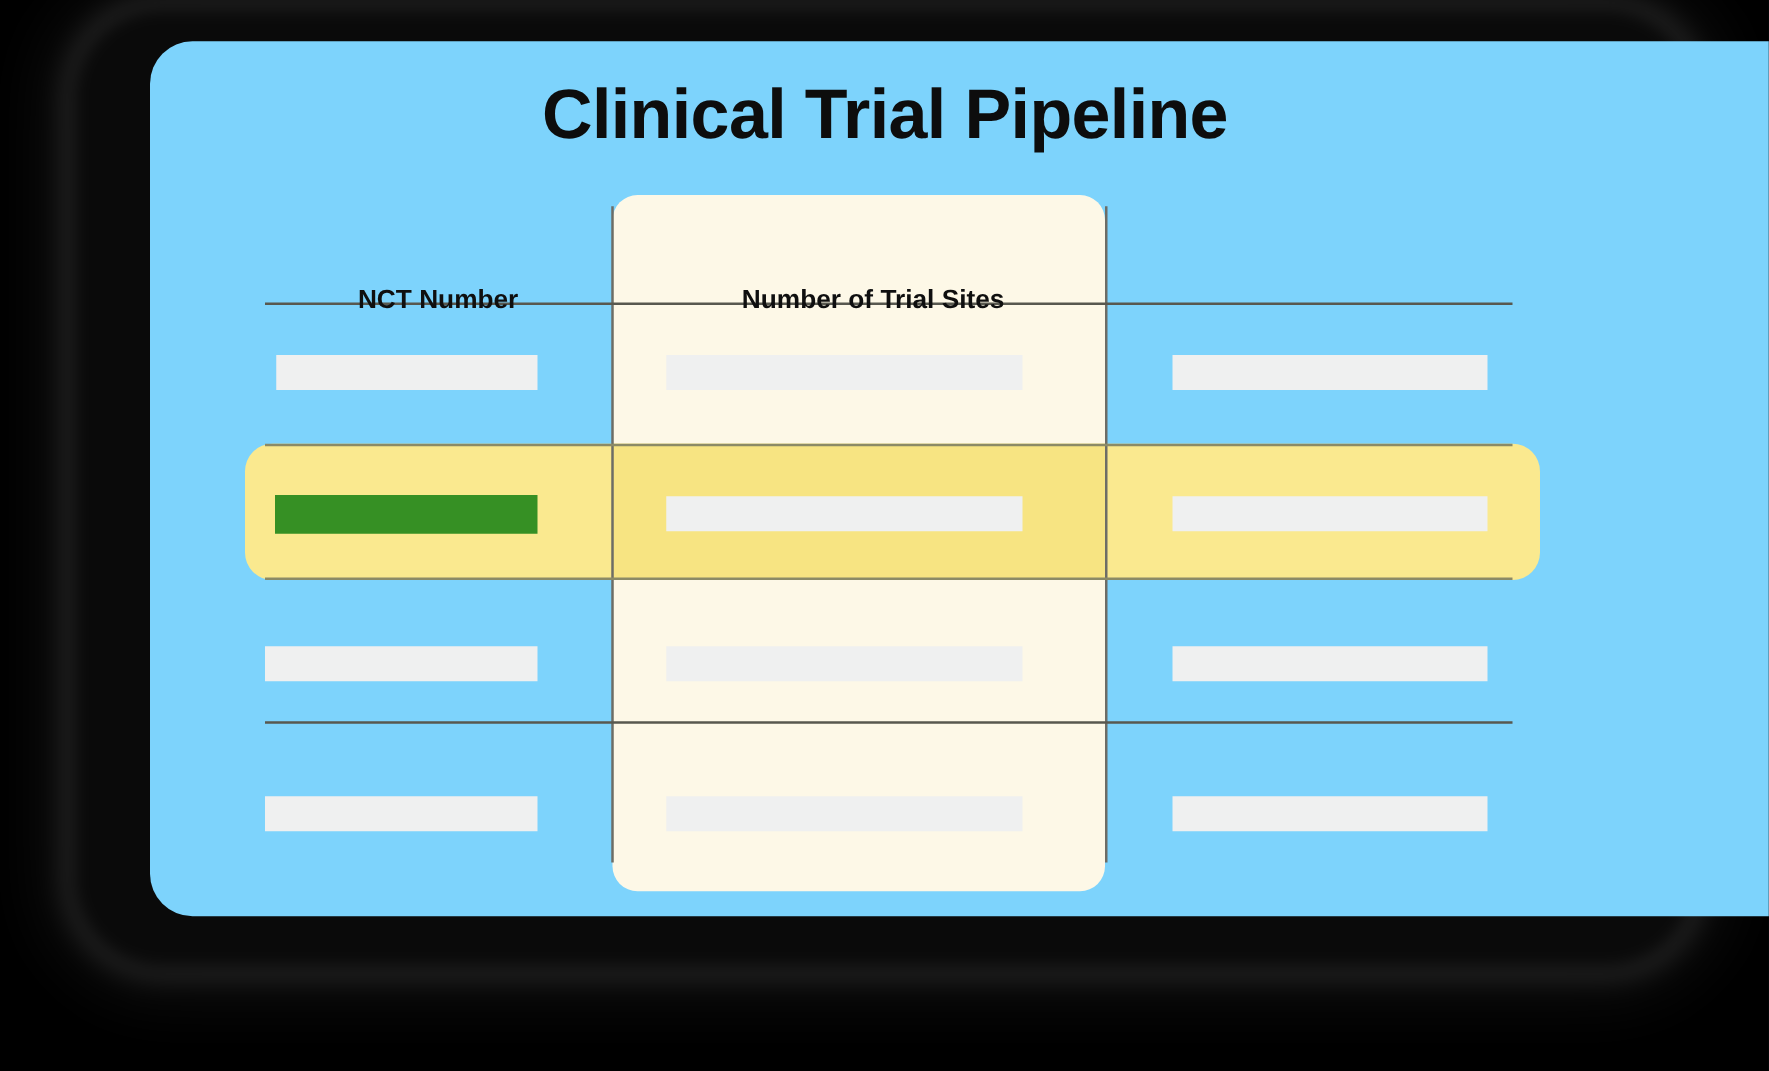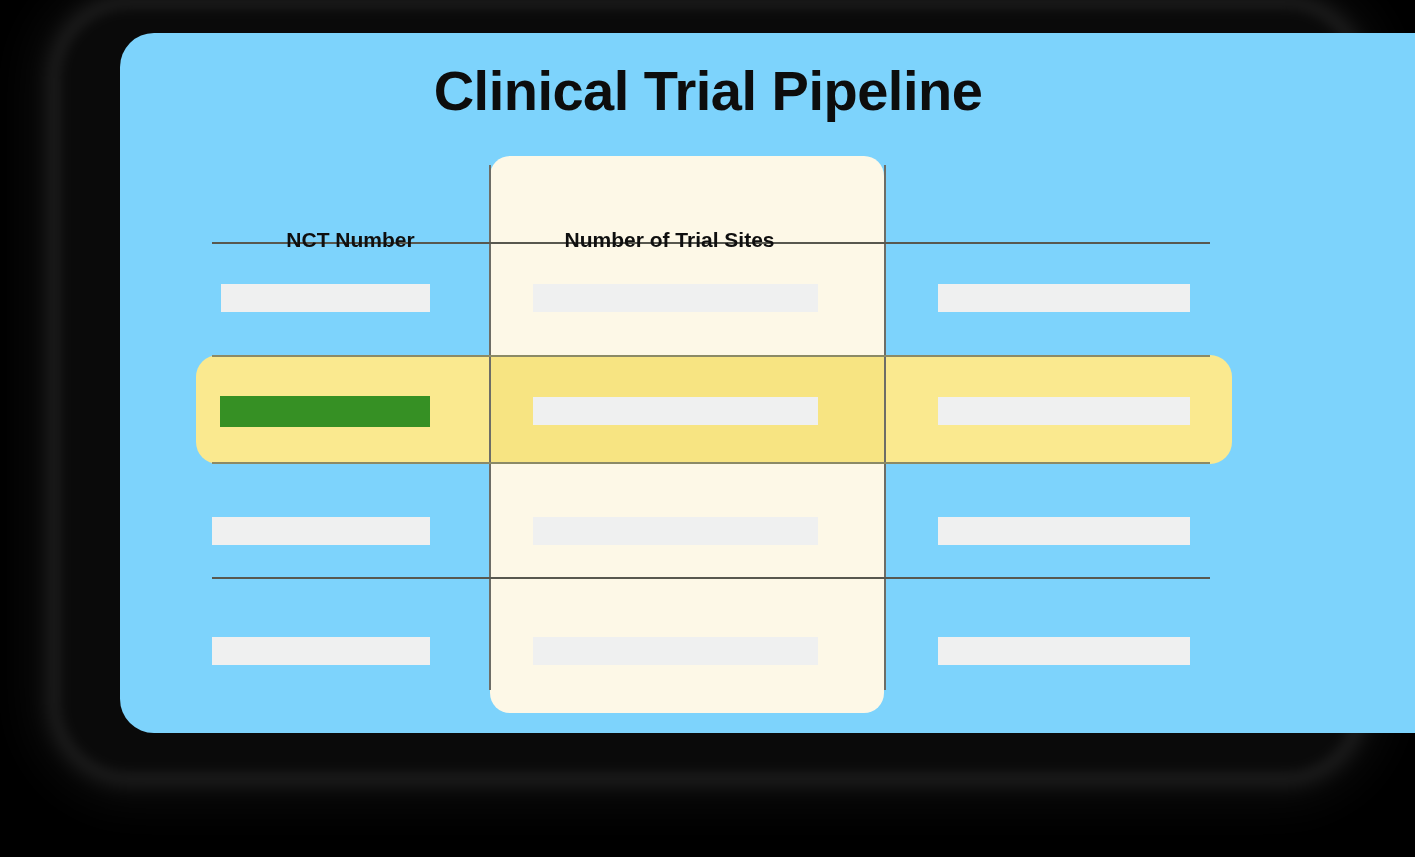--- a/index.html
+++ b/index.html
@@ -153,21 +153,21 @@
     position: absolute;
     top: 157px;       
     font-size: 21px;
     font-weight: 700;
     color: #0f0f0f;
     text-align: center;
     white-space: nowrap;
     margin-top: 38px;
   }
   #hdr-nct     { left: 92px;  width: 277px; }   
-  #hdr-sites   { left: 351px; width: 397px; }   
+  #hdr-sites   { left: 380px; width: 397px; }   
   #hdr-sponsor { left: 766px; width: 324px; }   
 
   
   .bar {
     position: absolute;
     background: #eff0f0;
   }
   .bar.green { background: #369024; }
 
   

